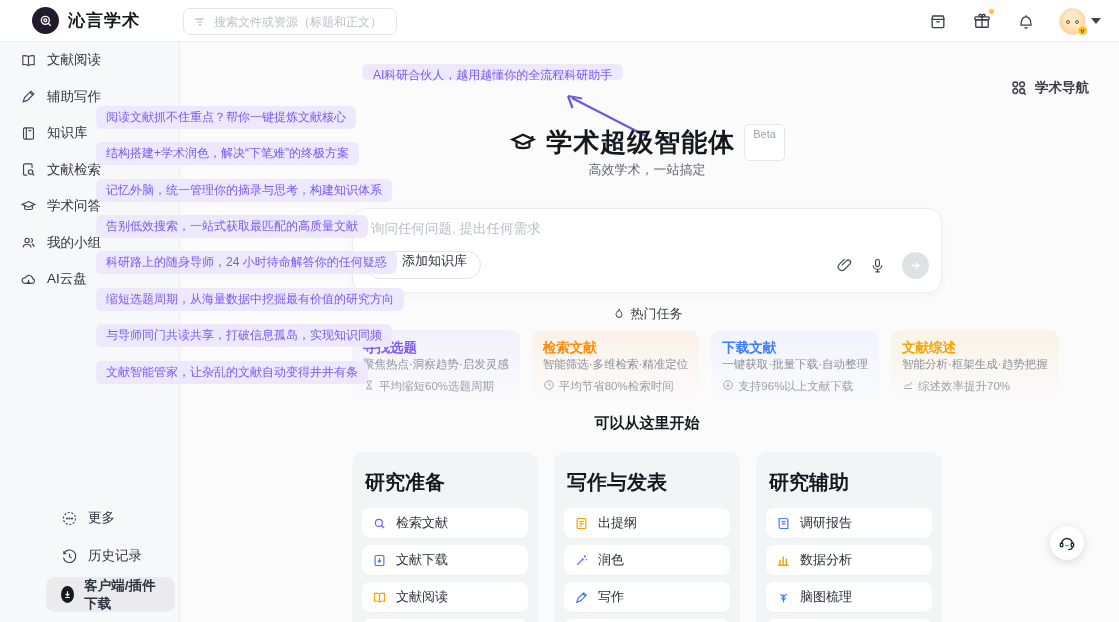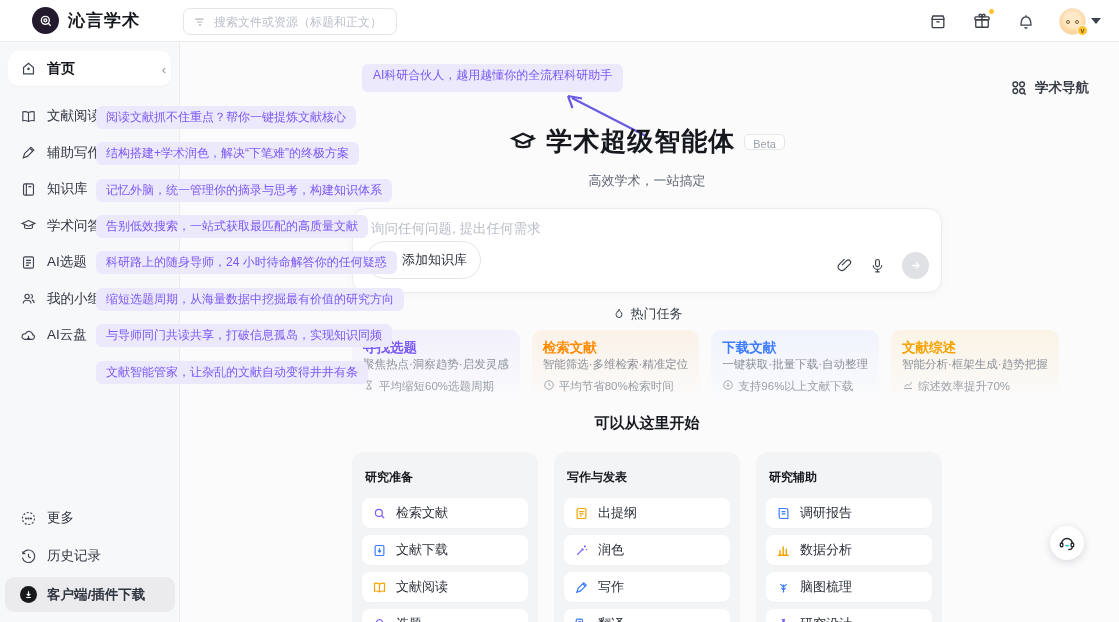--- a/index.html
+++ b/index.html
@@ -41,51 +41,51 @@
              border-right:1px solid #ececf0; z-index:10; }
   .side-active { position:relative; margin:9px 8px 12px 8px; height:35px; background:#fff; border-radius:10px;
                  display:flex; align-items:center; gap:10px; padding:0 12px; cursor:pointer;
                  box-shadow:0 1px 2px rgba(20,20,40,.04); }
   .side-active .lbl { font-size:14px; font-weight:bold; color:#16181d; }
   .collapse { position:absolute; right:-1px; top:8px; width:16px; height:20px; color:#8a8f99; font-size:13px;
               display:flex; align-items:center; justify-content:center; cursor:pointer; }
   .side-item { height:36.5px; display:flex; align-items:center; gap:10px; padding:0 20px; cursor:pointer; }
   .side-item .lbl { font-size:13.5px; color:#2f3540; }
   .side-item .ic, .side-active .ic { color:#3f4550; display:flex; }
-  .side-footer { position:absolute; bottom:6px; left:0; width:180px; }
+  .side-footer { position:absolute; bottom:6px; left:0; width:180px;padding-left:41px; }
   .side-footer .side-item { height:38px; }
   .side-footer .dl { margin:2px 5px 4px 5px; height:35px; background:#ebebee; border-radius:9px; padding:0 15px; }
   .dl-badge { width:17px; height:17px; border-radius:50%; background:#17191d; color:#fff; display:flex;
               align-items:center; justify-content:center; }
 
   
   .tips { position:absolute; left:96px; top:0; z-index:15; }
   .tip { position:absolute; height:23px; line-height:23px; white-space:nowrap; background:#ece9fd;
          color:#7c58f5; font-size:12px; padding:0 10px; border-radius:6px; }
 
   
-  .promo { position:absolute; left:362px; top:64px; height:28px; line-height:23px; background:#ece9fd;
+  .promo { position:absolute; left:362px; top:64px; height:16px; line-height:23px; background:#ece9fd;
            color:#7c58f5; font-size:12px; padding:0 11px; border-radius:6px; white-space:nowrap; }
   .arrow-svg { position:absolute; left:558px; top:88px; }
   .nav-link { position:absolute; right:30px; top:78px; display:flex; align-items:center; gap:7px;
               color:#3a3f47; font-size:13.5px; font-weight:bold; cursor:pointer; }
   .hero { position:absolute; left:352px; top:124px; width:590px; text-align:center; }
   .hero-title-row { display:flex; align-items:center; justify-content:center; gap:9px; }
   .hero-title { font-size:26px; font-weight:bold; color:#16181d; letter-spacing:1px; }
-  .beta { height:16px; line-height:18px; padding:0 8px; border:1px solid #e5e7eb; background:#fff;
+  .beta { height:37px; line-height:18px; padding:0 8px; border:1px solid #e5e7eb; background:#fff;
           border-radius:5px; font-size:11px; color:#9aa0a8; }
-  .hero-sub { margin-top:13px; font-size:13px; color:#5f6672; }
+  .hero-sub { font-size:13px; color:#5f6672; }
 
   
   .composer { position:absolute; left:352px; top:208px; width:590px; height:85px; background:#fff;
               border:1px solid #ececf0; border-radius:14px; box-shadow:0 2px 10px rgba(20,20,40,.03); }
   .composer input { position:absolute; left:18px; top:12px; width:520px; border:none; outline:none;
                     font-size:13.5px; font-family:Liberation Sans, sans-serif; color:#333; background:transparent; }
   .composer input::placeholder { color:#b9bdc6; }
-  .kb-chip { position:absolute; left:13px; bottom:13px; height:38px; display:flex; align-items:center;
+  .kb-chip { position:absolute; left:13px; bottom:13px; height:28px; display:flex; 
              gap:7px; padding:0 13px; border:1px solid #e3e5e9; border-radius:999px; background:#fff;
              font-size:13px; color:#2a2f38; cursor:pointer; }
   .comp-icons { position:absolute; right:12px; bottom:13px; display:flex; align-items:center; gap:16px; }
   .comp-icons .cico { color:#3a3f47; display:flex; cursor:pointer; }
   .send-btn { width:27px; height:27px; border-radius:50%; background:#dfe1e5; color:#fff; display:flex;
               align-items:center; justify-content:center; cursor:pointer; }
 
   
   .hot-heading { position:absolute; left:352px; top:305px; width:590px; display:flex; align-items:center;
                  justify-content:center; gap:5px; font-size:13px; color:#3a3f47; }
@@ -101,21 +101,21 @@
   .task-desc { font-size:11.5px; color:#8b9099; white-space:nowrap; }
   .task-stat { margin-top:7px; font-size:11.5px; color:#9aa0a8; display:flex; align-items:flex-start; gap:4px;
                white-space:nowrap; }
   .task-stat .sico { color:#9aa0a8; display:flex; }
 
   
   .start-heading { position:absolute; left:352px; top:414px; width:590px; text-align:center;
                    font-size:15px; font-weight:bold; color:#16181d; }
   .cards { position:absolute; left:352px; top:452px; width:590px; display:flex; gap:16px; }
   .card { flex:1; background:#f3f4f6; border-radius:12px; padding:10px; height:204px; }
-  .card-title { font-size:12px; font-weight:bold; color:#16181d; margin:7px 3px 12px 3px; }
+  .card-title { font-size:20px; font-weight:bold; color:#16181d; margin:7px 3px 12px 3px; }
   .card-row { height:30px; background:#fff; border-radius:8px; display:flex; align-items:center; gap:9px;
               padding:0 10px; margin-bottom:7px; font-size:13px; color:#2a2f38; cursor:pointer;
               box-shadow:0 1px 1px rgba(20,20,40,.02); }
   .cic { display:flex; }
   .c-purple{ color:#7c5cf6; } .c-blue{ color:#3d7bff; } .c-yellow{ color:#f5a300; }
 
   
   .help-bubble { position:absolute; left:1050px; top:526px; width:34px; height:34px; border-radius:50%;
                  background:#fff; box-shadow:0 2px 8px rgba(20,20,40,.15); display:flex; align-items:center;
                  justify-content:center; cursor:pointer; color:#23272f; }
@@ -172,30 +172,20 @@
           <span class="eye" style="left:6px"></span>
           <span class="eye" style="right:6px"></span>
           <span class="vip">v</span>
         </span>
         <span class="caret-down"></span>
       </span>
     </div>
   </div>
 
   <div class="sidebar">
-    <div class="side-active">
-      <span class="ic">
-        <svg width="17" height="17" viewBox="0 0 24 24" fill="none" stroke="currentColor" stroke-width="1.7">
-          <path d="M5 10.5 L12 4.5 L19 10.5 V19.5 H5 Z"></path>
-            <path d="M12 10.5 v4 M10 12.5 h4"></path>
-        </svg>
-      </span>
-      <span class="lbl">首页</span>
-      <span class="collapse">‹</span>
-    </div>
 
     <div class="side-item">
       <span class="ic">
         <svg width="17" height="17" viewBox="0 0 24 24" fill="none" stroke="currentColor" stroke-width="1.6">
           <path d="M4 5.5 C7 4.5 10 5.5 12 6.5 C14 5.5 17 4.5 20 5.5 V18 C17 17 14 18 12 19 C10 18 7 17 4 18 Z"></path>
           <path d="M12 6.5 V19"></path>
         </svg>
       </span>
       <span class="lbl">文献阅读</span>
     </div>
@@ -213,34 +203,35 @@
         <svg width="17" height="17" viewBox="0 0 24 24" fill="none" stroke="currentColor" stroke-width="1.6">
           <rect x="5" y="4" width="14" height="16" rx="2"></rect>
             <path d="M9 4 V20 M12 8 h4"></path>
         </svg>
       </span>
       <span class="lbl">知识库</span>
     </div>
     <div class="side-item">
       <span class="ic">
         <svg width="17" height="17" viewBox="0 0 24 24" fill="none" stroke="currentColor" stroke-width="1.6">
+          <path d="M17 10 V5.5 A1.5 1.5 0 0 0 15.5 4 H6.5 A1.5 1.5 0 0 0 5 5.5 V18.5 A1.5 1.5 0 0 0 6.5 20 H10"></path>
+          <circle cx="15" cy="15.5" r="3.2"></circle>
+            <path d="M17.4 17.9 L20 20.5"></path>
+        </svg>
+      </span>
+      <span class="lbl">文献检索</span>
+    </div>
+    <div class="side-item">
+      <span class="ic">
+        <svg width="17" height="17" viewBox="0 0 24 24" fill="none" stroke="currentColor" stroke-width="1.6">
           <path d="M12 5 L21 9 L12 13 L3 9 Z"></path>
             <path d="M6.5 11 V15 C6.5 16.6 17.5 16.6 17.5 15 V11"></path>
         </svg>
       </span>
       <span class="lbl">学术问答</span>
-    </div>
-    <div class="side-item">
-      <span class="ic">
-        <svg width="17" height="17" viewBox="0 0 24 24" fill="none" stroke="currentColor" stroke-width="1.6">
-          <rect x="5" y="4" width="14" height="16" rx="2"></rect>
-            <path d="M8.5 9 h7 M8.5 12.5 h7 M8.5 16 h4"></path>
-        </svg>
-      </span>
-      <span class="lbl">AI选题</span>
     </div>
     <div class="side-item">
       <span class="ic">
         <svg width="17" height="17" viewBox="0 0 24 24" fill="none" stroke="currentColor" stroke-width="1.6">
           <circle cx="10" cy="9" r="3"></circle>
             <path d="M4.5 19 C4.5 15.5 8 14.5 10 14.5 C12 14.5 15.5 15.5 15.5 19"></path>
           <path d="M15 6.3 a2.7 2.7 0 0 1 0 5.4 M16.8 14 C18.8 14.6 20 16 20 18.5"></path>
         </svg>
       </span>
       <span class="lbl">我的小组</span>

